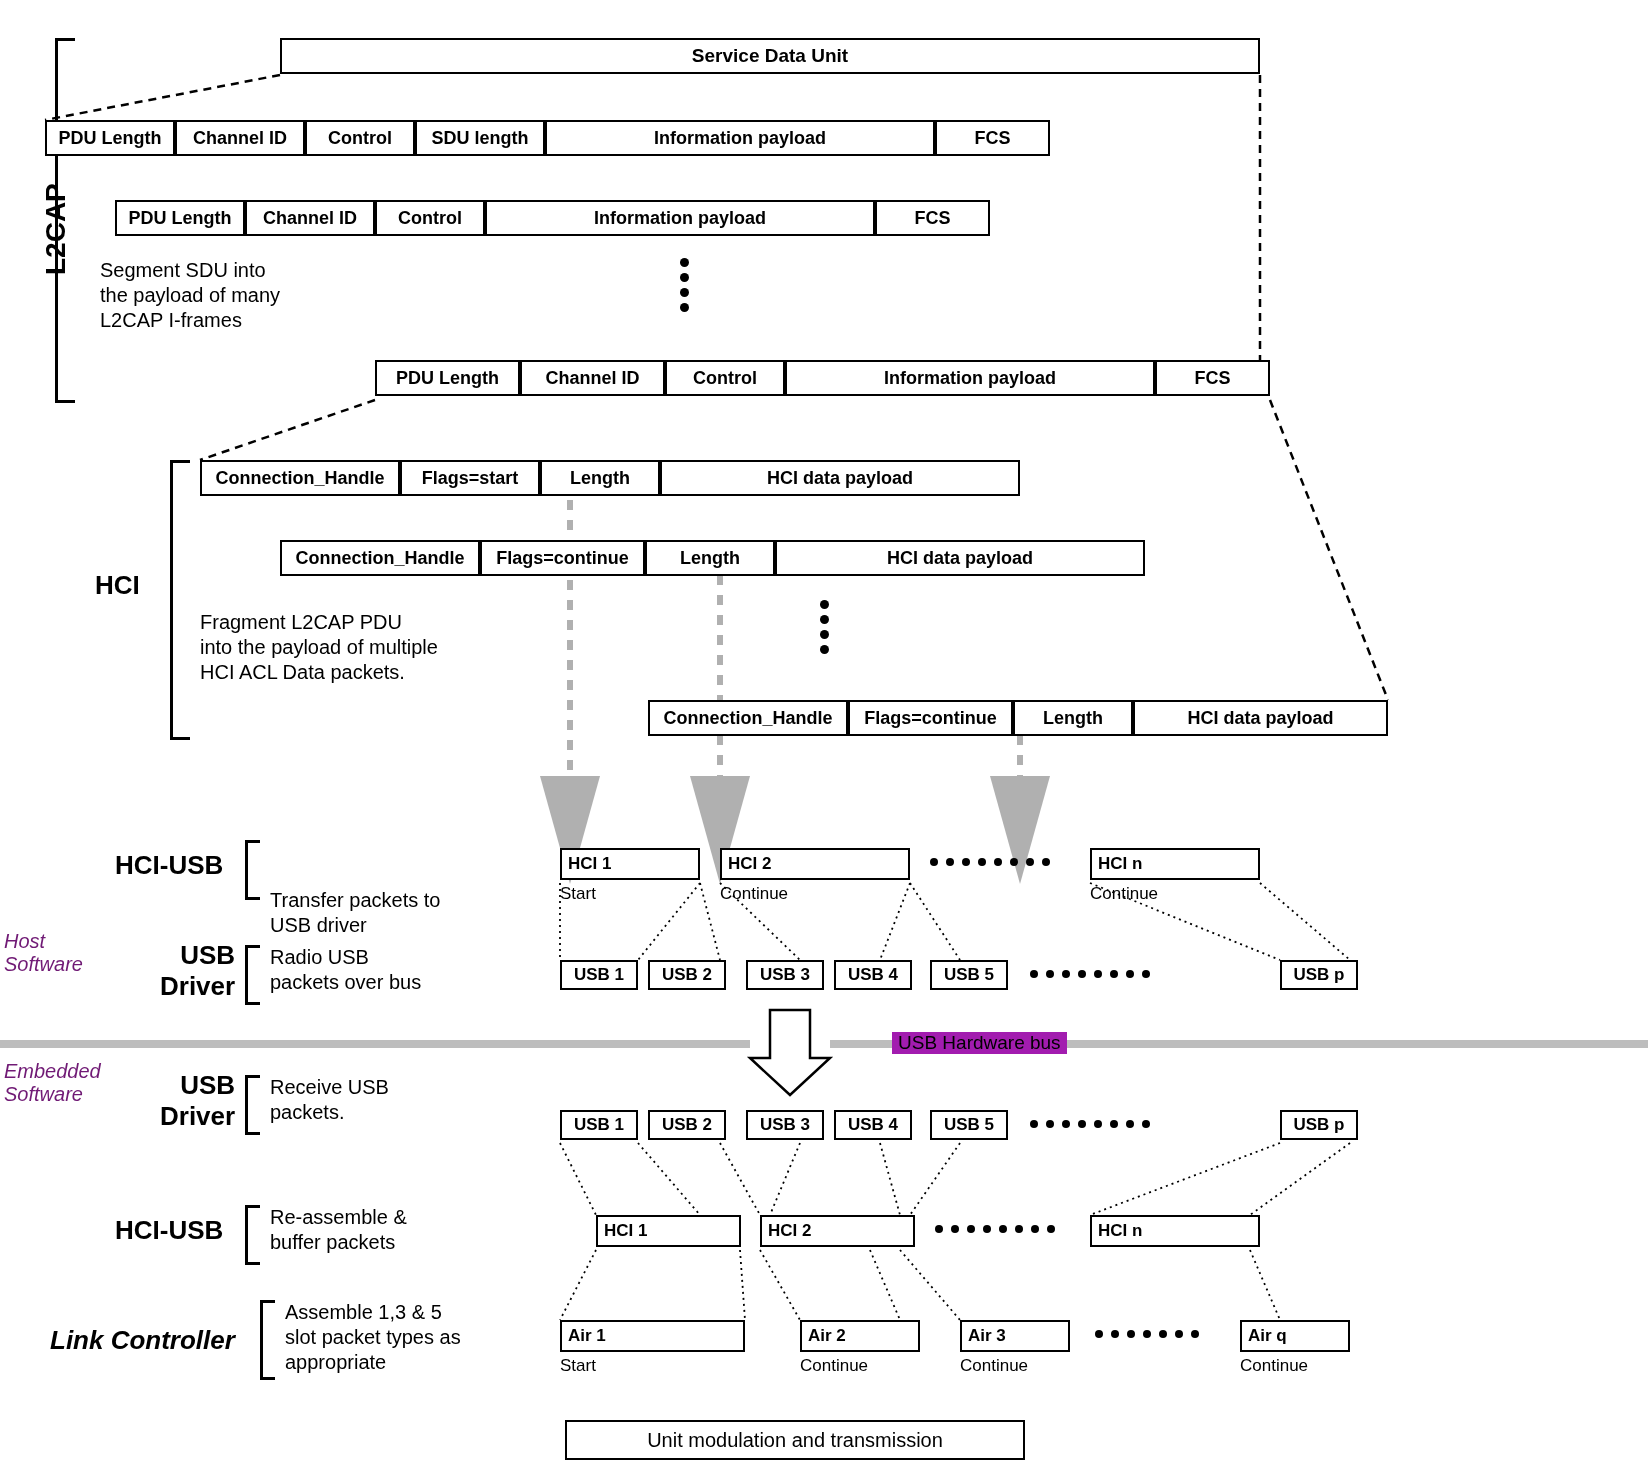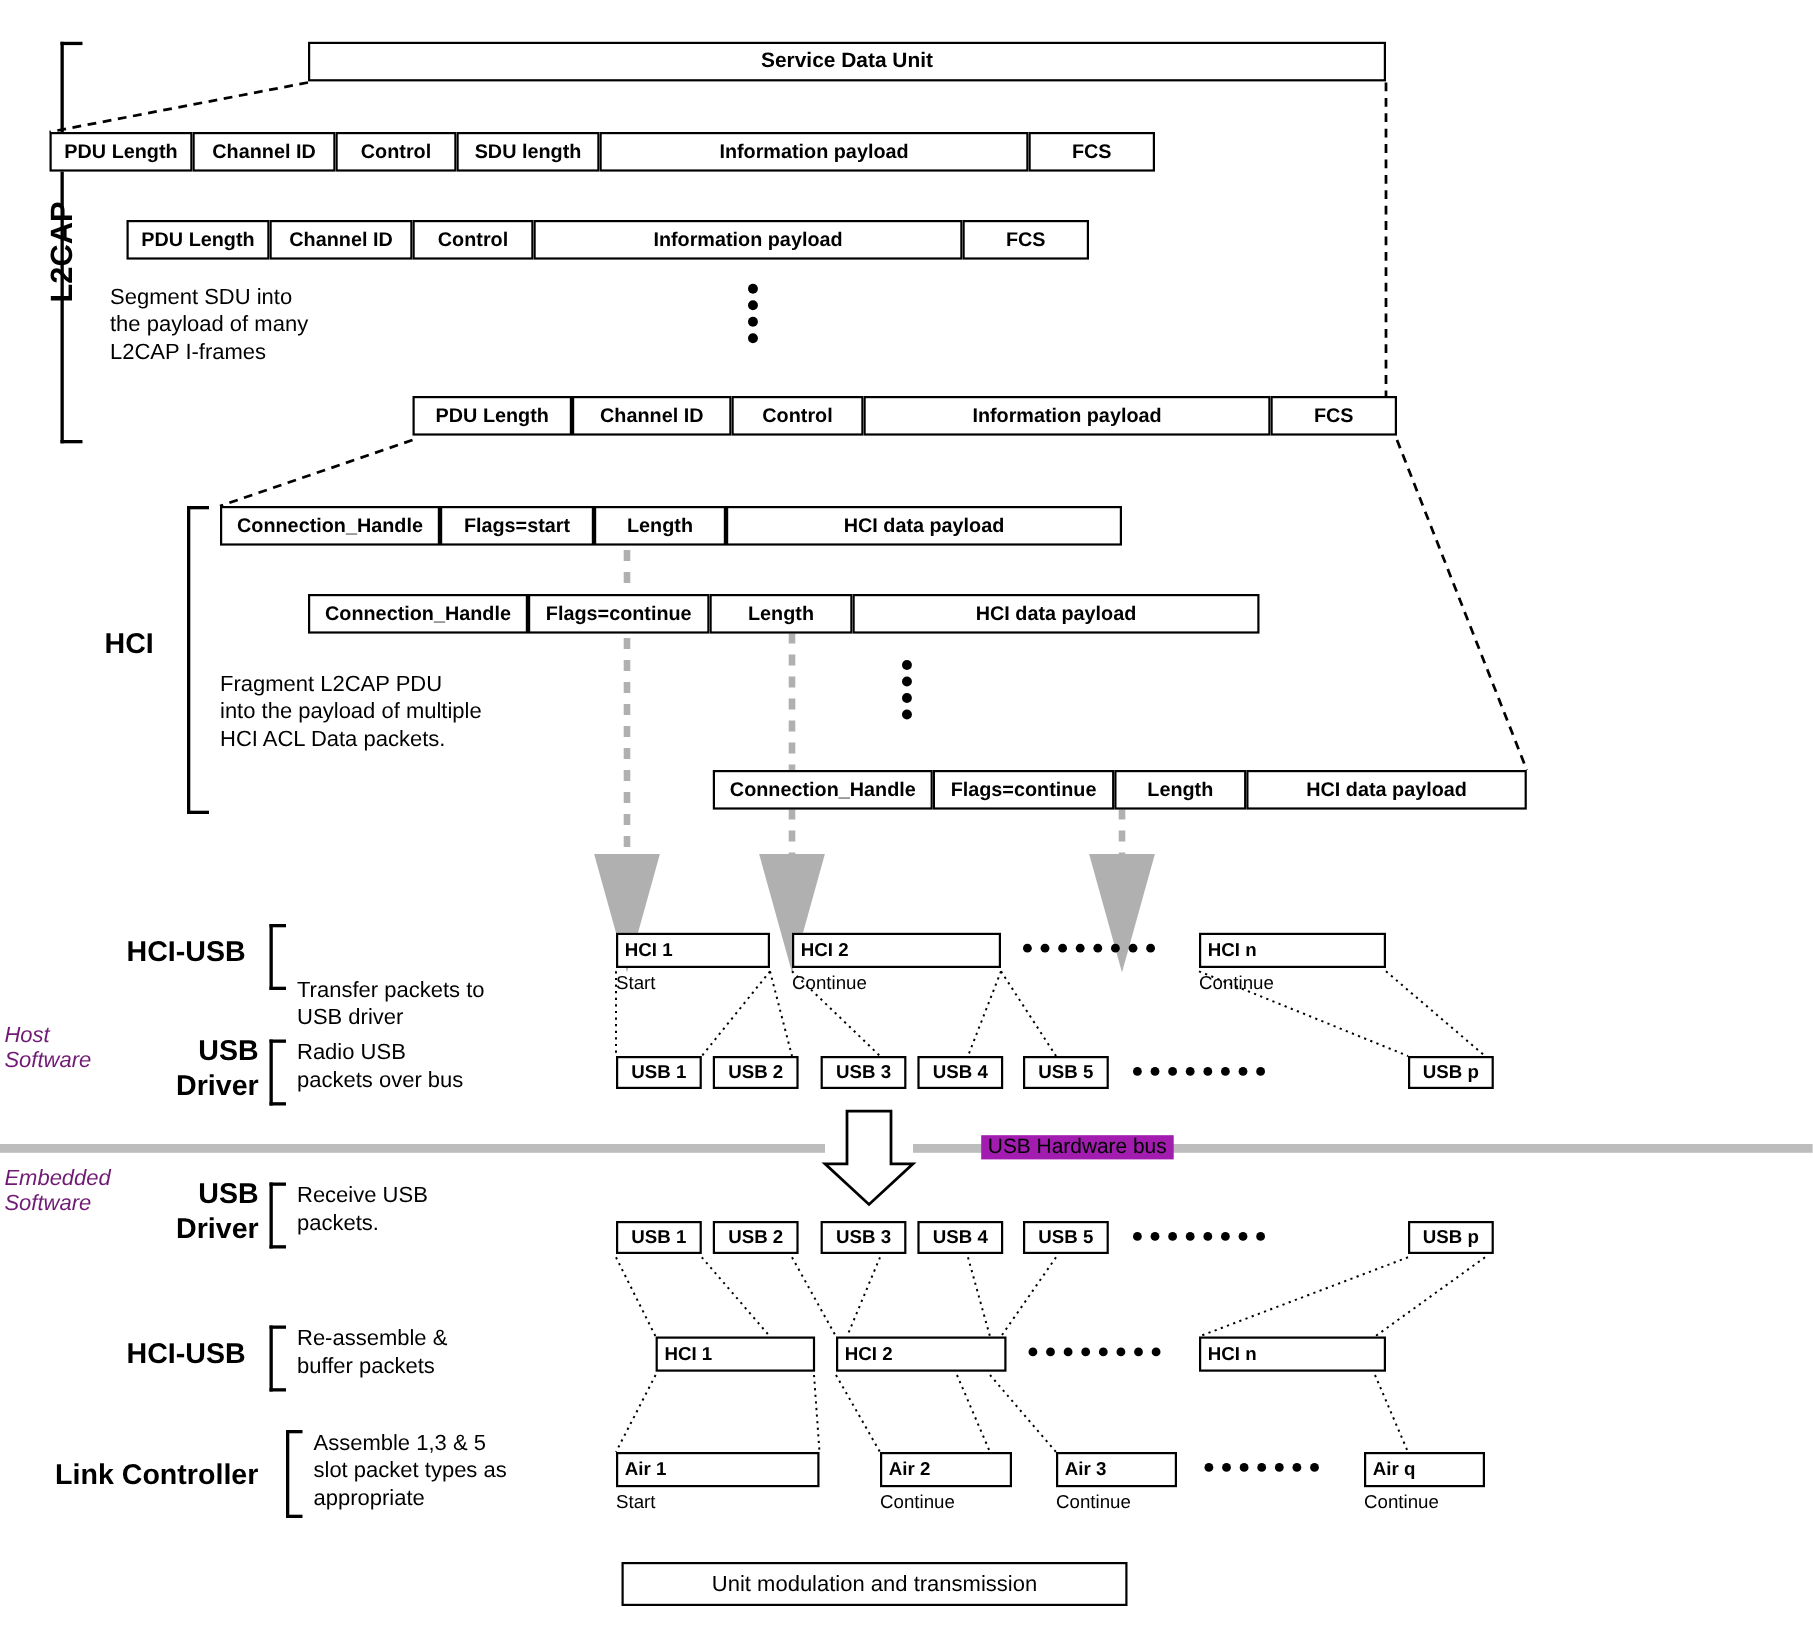--- a/index.html
+++ b/index.html
@@ -314,21 +314,21 @@
       <span></span>
       <span></span>
       <span></span>
       <span></span>
       <span></span>
       <span></span>
       <span></span>
     </div>
   <div class="box usb" style="left:1090px; top:1215px; width:170px; height:32px; justify-content:flex-start; padding-left:6px;">HCI n</div>
 
-  <div class="section-title" style="left:50px; top:1325px;">Link Controller</div>
+  <div class="section-title" style="left:50px; top:1325px;font-style:italic;">Link Controller</div>
   <div class="bracket" style="left:260px; top:1300px; width:15px; height:80px;"></div>
   <div class="desc" style="left:285px; top:1300px; white-space:pre;">Assemble 1,3 &amp; 5
 slot packet types as
 appropriate</div>
 
   <div class="box usb" style="left:560px; top:1320px; width:185px; height:32px; justify-content:flex-start; padding-left:6px;">Air 1</div>
   <div class="sublabel tiny" style="left:560px; top:1356px;">Start</div>
 
   <div class="box usb" style="left:800px; top:1320px; width:120px; height:32px; justify-content:flex-start; padding-left:6px;text-align:right;">Air 2</div>
   <div class="sublabel tiny" style="left:800px; top:1356px;">Continue</div>

